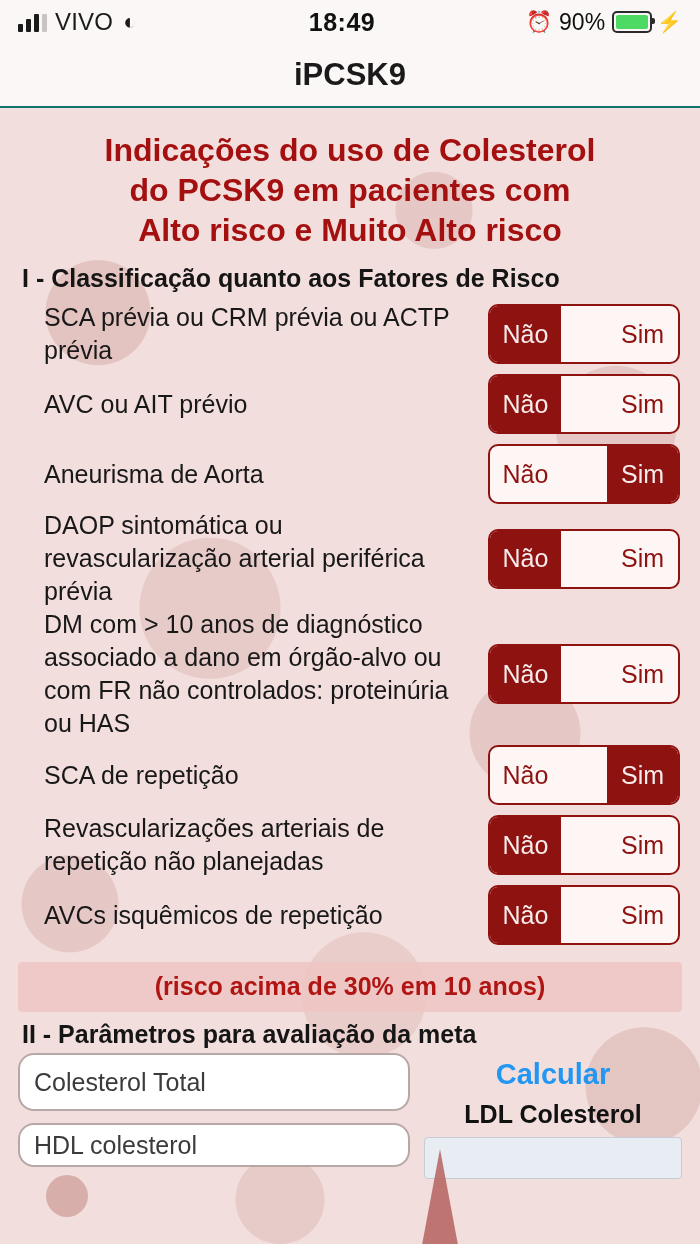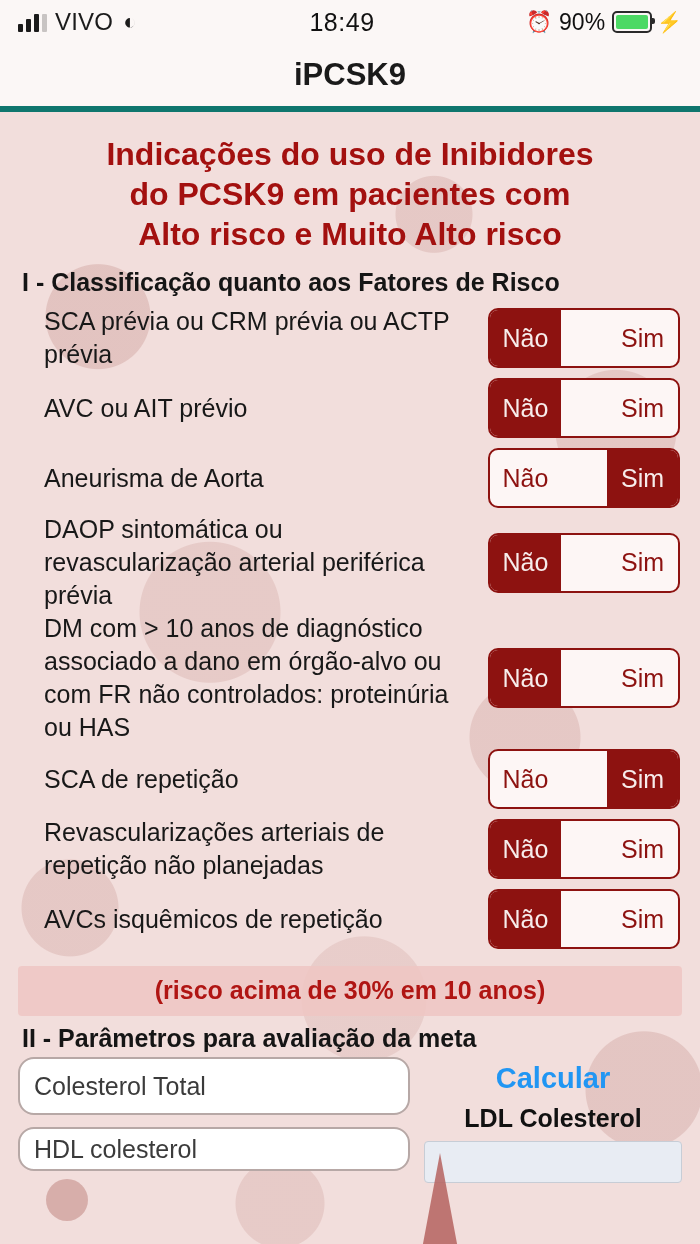--- a/index.html
+++ b/index.html
@@ -58,21 +58,21 @@
   .wifi {
     margin-left: 2px;
     font-size: 22px;
     line-height: 1;
   }
   .sb-time {
     position: absolute;
     left: 0; right: 16px;
     text-align: center;
     font-size: 25px;
-    font-weight: normal;
+    font-weight: bold;
     color: #111;
     letter-spacing: 0.5px;
   }
   .sb-right {
     margin-left: auto;
     display: flex;
     align-items: center;
     gap: 7px;
     font-size: 23px;
     color: #111;
@@ -105,21 +105,21 @@
   }
   .bolt { font-size: 20px; margin-left: -2px; }
 
   
   .navbar {
     height: 62px;
     background: #fbf7f6;
     display: flex;
     align-items: center;
     justify-content: center;
-    border-bottom: 6px solid #0f766e;
+    border-bottom: 2px solid #0f766e;
   }
   .navbar .title {
     font-size: 31px;
     font-weight: bold;
     color: #1a1a1a;
   }
 
   
   .content {
     position: relative;
@@ -305,21 +305,21 @@
     </div>
   </div>
 
   <div class="navbar">
     <div class="title">iPCSK9</div>
   </div>
 
   <div class="content">
 
     <div class="heading">
-      <div>Indicações do uso de Inibidores</div>
+      <div>Indicações do uso de Colesterol</div>
       <div>do PCSK9 em pacientes com</div>
       <div>Alto risco e Muito Alto risco</div>
     </div>
 
     <div class="section-label">I - Classificação quanto aos Fatores de Risco</div>
 
     <div class="rows">
 
       <div class="row">
         <div class="q">SCA prévia ou CRM prévia ou ACTP prévia</div>

